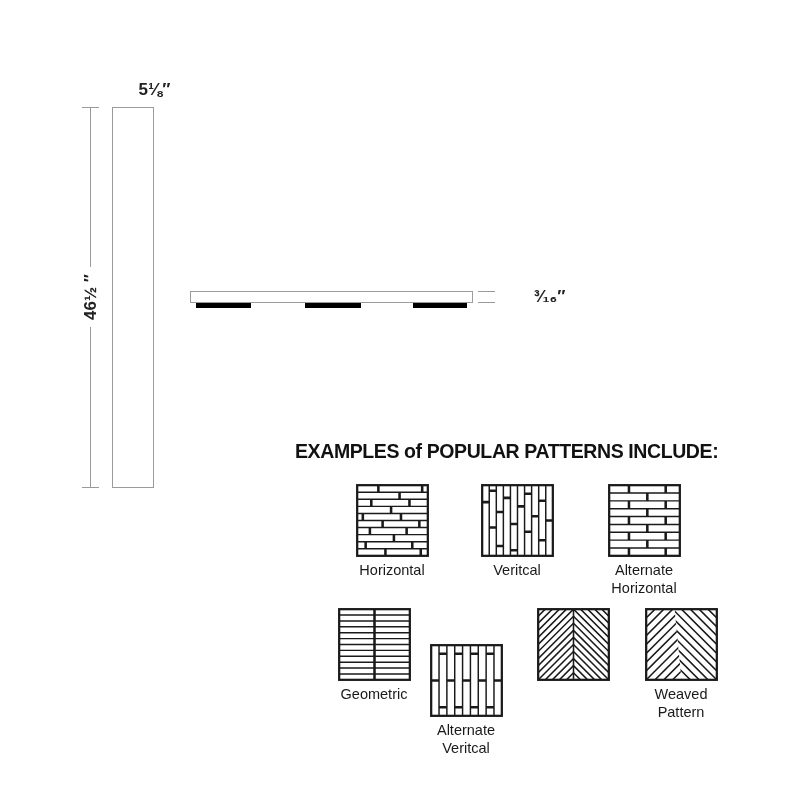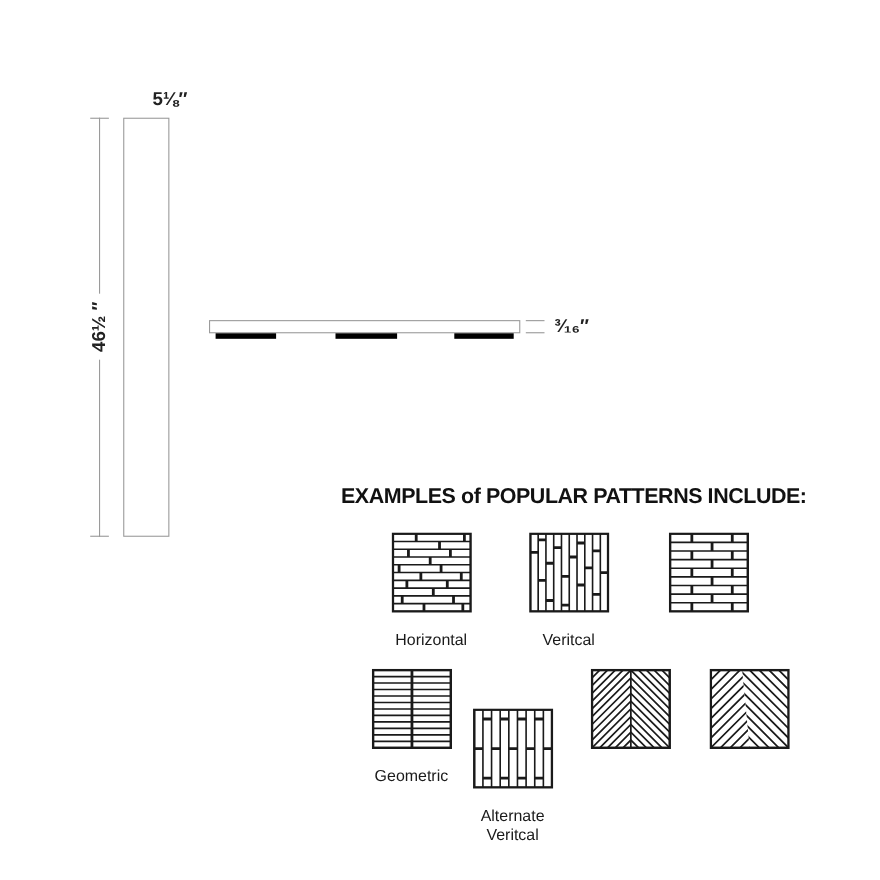--- a/index.html
+++ b/index.html
@@ -13,26 +13,26 @@
   .dim-label{
     position:absolute;font-size:17px;line-height:17px;font-weight:600;
     background:#fff;padding:0 3px;white-space:nowrap;color:#222;
   }
   #height-dim-label{
     transform:translate(-50%,-50%) rotate(-90deg);
     padding:0 7px;
   }
   #patterns-title{
     position:absolute;left:295px;top:440px;width:420px;text-align:center;
-    font-size:19.5px;font-weight:700;letter-spacing:-0.4px;color:#111;white-space:nowrap;margin-left:15px;
+    font-size:19.5px;font-weight:700;letter-spacing:-0.4px;color:#111;white-space:nowrap;
   }
   .pattern-cell{position:absolute;width:110px;text-align:center;}
   .pattern-cell svg{display:block;margin:0 auto;}
   .pattern-label{
-    margin:16px auto 0;width:92px;font-size:14.5px;line-height:1.25;color:#1a1a1a;
+    margin:4px auto 0;width:92px;font-size:14.5px;line-height:1.25;color:#1a1a1a;
   }
 </style>
 </head>
 <body>
 
 <div id="canvas">
 
   <div>
     <div class="dimline" style="left:113px;top:90px;width:42px;height:1px;"></div>
     <div class="dimline" style="left:113px;top:85px;width:1px;height:11px;"></div>
@@ -50,21 +50,21 @@
   </div>
 
   <div class="plank-outline" style="left:190px;top:291px;width:283px;height:12px;"></div>
   <div class="pad" style="left:196px;top:303px;width:55px;height:5px;"></div>
   <div class="pad" style="left:305px;top:303px;width:56px;height:5px;"></div>
   <div class="pad" style="left:413px;top:303px;width:54px;height:5px;"></div>
 
   <div>
     <div class="dimline" style="left:478px;top:291px;width:17px;height:1px;"></div>
     <div class="dimline" style="left:478px;top:302px;width:17px;height:1px;"></div>
-    <div class="dim-label" style="left:501px;top:288px;background:transparent;">³⁄₁₆″</div>
+    <div class="dim-label" style="left:531px;top:288px;background:transparent;">³⁄₁₆″</div>
   </div>
 
   <div id="patterns-title">EXAMPLES of POPULAR PATTERNS INCLUDE:</div>
 
   <div id="pattern-row-1">
       <div class="pattern-cell" style="left: 337px; top: 484px;">
         <div>
           <svg width="73" height="73" viewBox="-1.2 -1.2 74.4 74.4" xmlns="http://www.w3.org/2000/svg">
       <path d="M0,7.2L72,7.2M0,14.4L72,14.4M0,21.6L72,21.6M0,28.8L72,28.8M0,36L72,36M0,43.2L72,43.2M0,50.4L72,50.4M0,57.6L72,57.6M0,64.8L72,64.8" stroke="#1a1a1a" stroke-width="1.5" fill="none"></path>
       <path d="M21.599999999999998,0L21.599999999999998,7.2M66.24000000000001,0L66.24000000000001,7.2M43.199999999999996,7.2L43.199999999999996,14.4M14.4,14.4L14.4,21.6M53.28,14.4L53.28,21.6M34.56,21.6L34.56,28.8M5.76,28.8L5.76,36M44.64,28.8L44.64,36M25.919999999999998,36L25.919999999999998,43.2M63.36,36L63.36,43.2M12.959999999999999,43.2L12.959999999999999,50.400000000000006M50.4,43.2L50.4,50.400000000000006M37.44,50.4L37.44,57.6M8.64,57.6L8.64,64.8M56.160000000000004,57.6L56.160000000000004,64.8M28.8,64.8L28.8,72M64.8,64.8L64.8,72" stroke="#1a1a1a" stroke-width="2.6" fill="none"></path>
@@ -87,20 +87,21 @@
       </div>
       <div class="pattern-cell" style="left: 589px; top: 484px;">
         <div>
           <svg width="73" height="73" viewBox="-1.2 -1.2 74.4 74.4" xmlns="http://www.w3.org/2000/svg">
       <path d="M0,8L72,8M0,16L72,16M0,24L72,24M0,32L72,32M0,40L72,40M0,48L72,48M0,56L72,56M0,64L72,64" stroke="#1a1a1a" stroke-width="1.5" fill="none"></path>
       <path d="M20.160000000000004,0L20.160000000000004,8M57.6,0L57.6,8M38.88,8L38.88,16M20.160000000000004,16L20.160000000000004,24M57.6,16L57.6,24M38.88,24L38.88,32M20.160000000000004,32L20.160000000000004,40M57.6,32L57.6,40M38.88,40L38.88,48M20.160000000000004,48L20.160000000000004,56M57.6,48L57.6,56M38.88,56L38.88,64M20.160000000000004,64L20.160000000000004,72M57.6,64L57.6,72" stroke="#1a1a1a" stroke-width="2.6" fill="none"></path>
 
       <rect x="0" y="0" width="72" height="72" fill="none" stroke="#1a1a1a" stroke-width="2.3"></rect>
     </svg>
         </div>
+        <div class="pattern-label">Alternate Horizontal</div>
       </div>
     </div>
   <div id="pattern-row-2">
       <div class="pattern-cell" style="left: 319px; top: 608px;">
         <div>
           <svg width="73" height="73" viewBox="-1.2 -1.2 74.4 74.4" xmlns="http://www.w3.org/2000/svg">
       <path d="M0,6L72,6M0,12L72,12M0,18L72,18M0,24L72,24M0,30L72,30M0,36L72,36M0,42L72,42M0,48L72,48M0,54L72,54M0,60L72,60M0,66L72,66" stroke="#1a1a1a" stroke-width="1.5" fill="none"></path>
       <path d="M36,0L36,72" stroke="#1a1a1a" stroke-width="2.6" fill="none"></path>
 
       <rect x="0" y="0" width="72" height="72" fill="none" stroke="#1a1a1a" stroke-width="2.3"></rect>
@@ -150,16 +151,17 @@
       </defs>
       <g clip-path="url(#clip7L)">
               <path d="M0,9L9,0M0,18L18,0M0,27L27,0M0,36L36,0M0,45L45,0M0,54L54,0M0,63L63,0M0,72L72,0M9,72L72,9M18,72L72,18M27,72L72,27M36,72L72,36M45,72L72,45M54,72L72,54M63,72L72,63" stroke="#1a1a1a" stroke-width="1.6" fill="none"></path>
             </g>
       <g clip-path="url(#clip7R)">
               <path d="M63,0L72,9M54,0L72,18M45,0L72,27M36,0L72,36M27,0L72,45M18,0L72,54M9,0L72,63M0,0L72,72M0,9L63,72M0,18L54,72M0,27L45,72M0,36L36,72M0,45L27,72M0,54L18,72M0,63L9,72" stroke="#1a1a1a" stroke-width="1.6" fill="none"></path>
             </g>
       <rect x="0" y="0" width="72" height="72" fill="none" stroke="#1a1a1a" stroke-width="2.3"></rect>
     </svg>
         </div>
+        <div class="pattern-label">Weaved Pattern</div>
       </div>
     </div>
 
 </div>
 
 </body></html>

